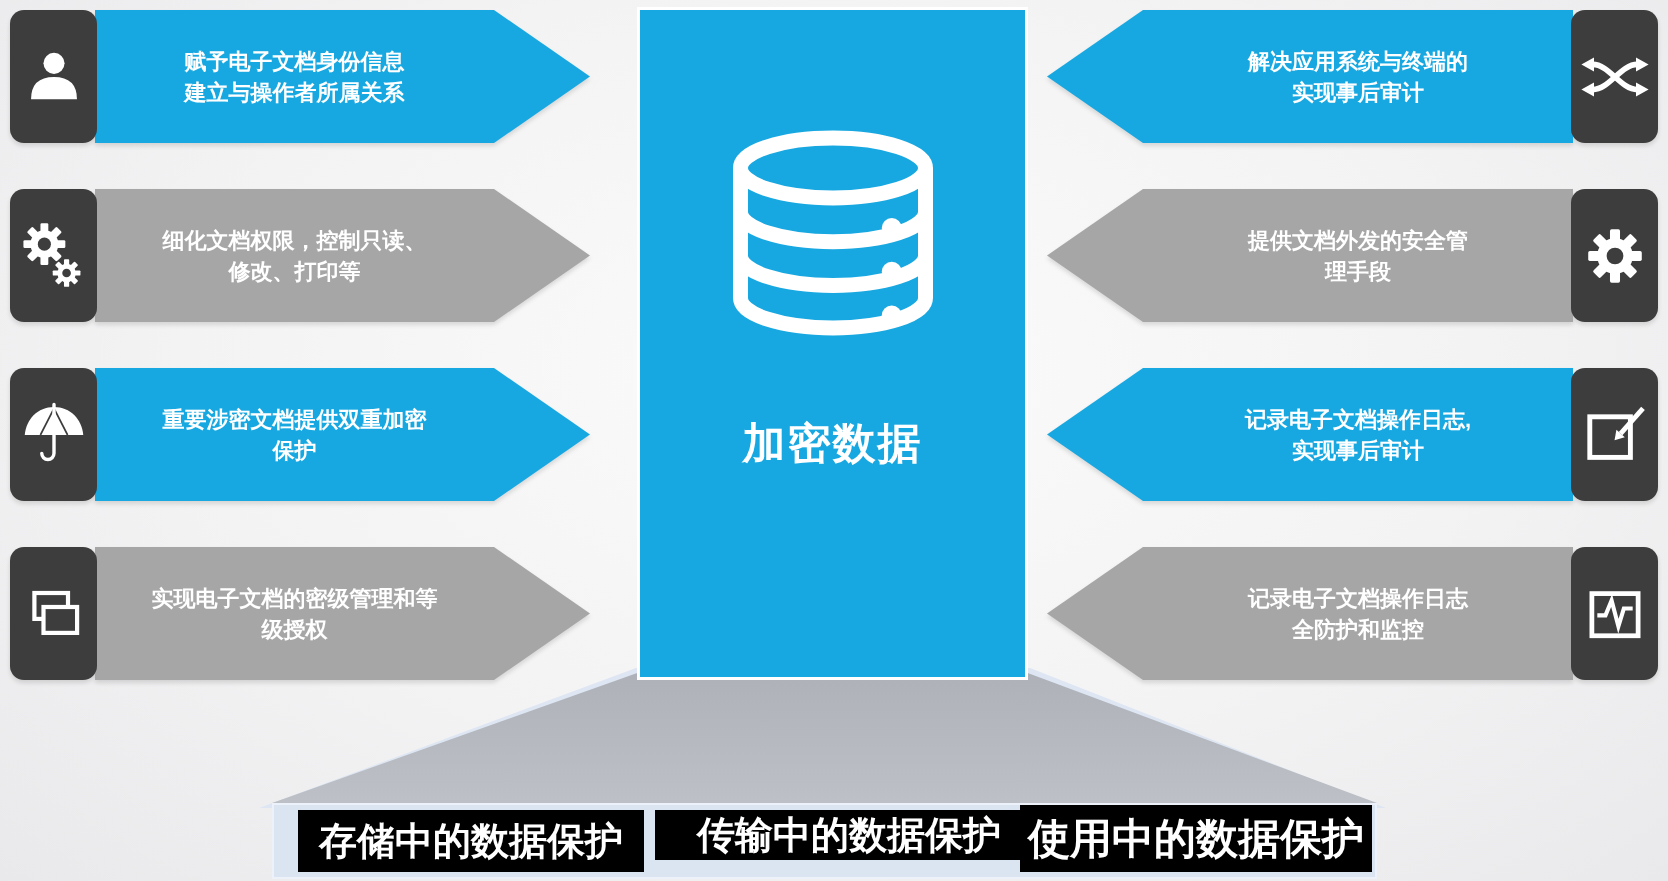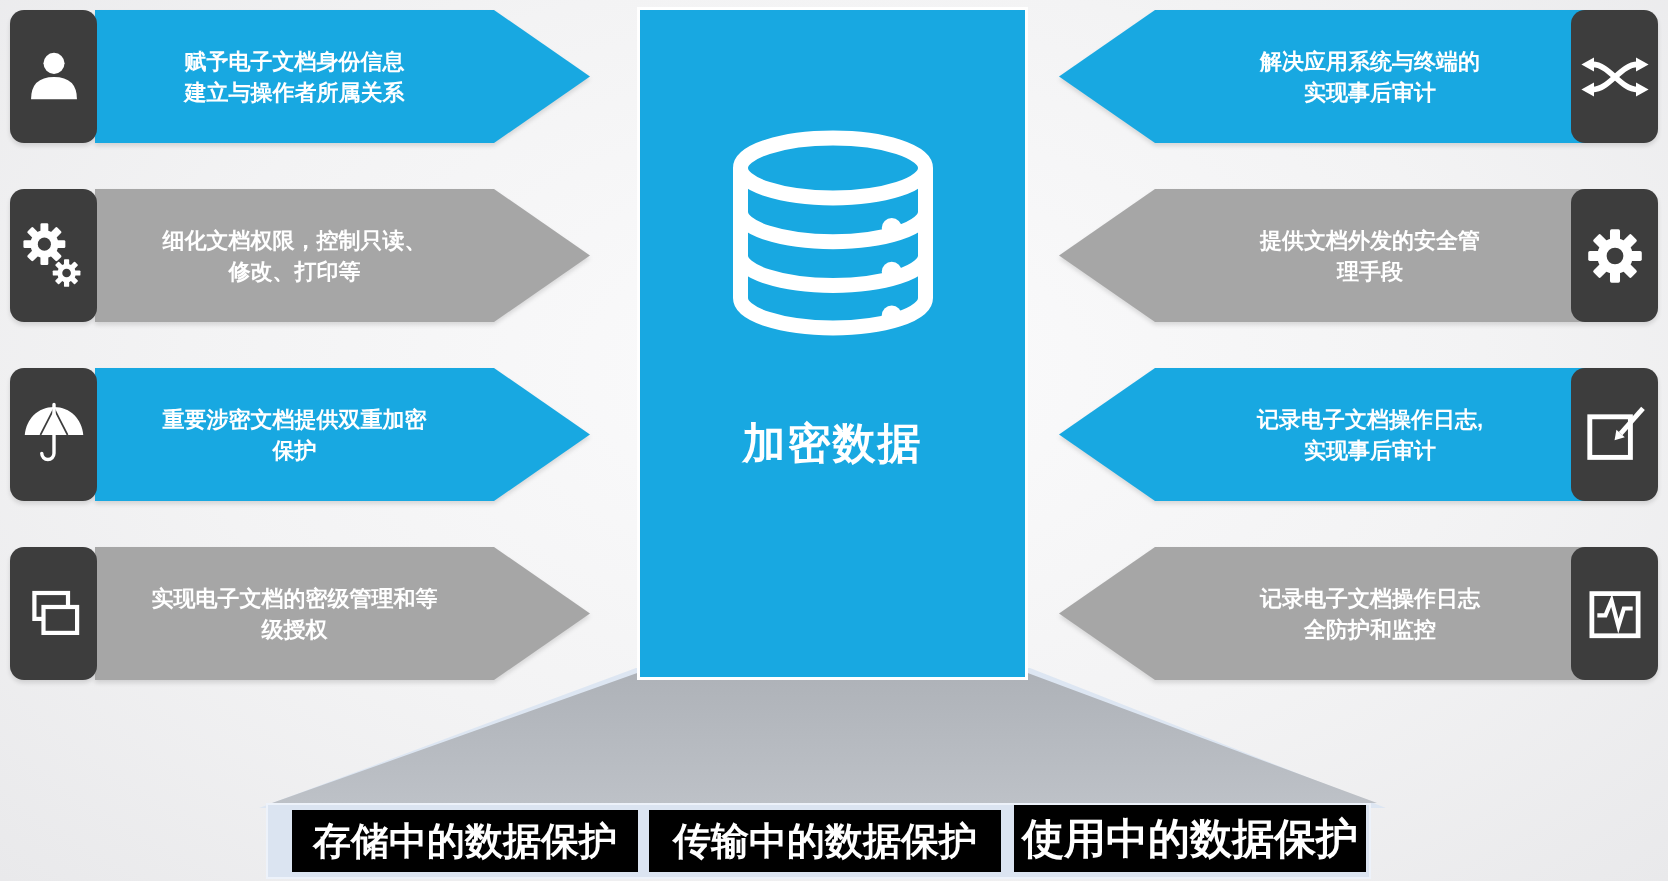--- a/index.html
+++ b/index.html
@@ -24,21 +24,21 @@
   .row-left  .iconbox{left:0;}
   .row-right .iconbox{left:524px;}
   .banner{
     position:absolute;top:0;height:133px;z-index:1;
     display:flex;flex-direction:column;justify-content:center;
     color:#fff;font-weight:bold;font-size:22px;line-height:31px;text-align:center;
     box-sizing:border-box;
   }
   .row-left  .banner{left:85px;width:495px;padding-right:96px;
     clip-path:polygon(0 0,80.6% 0,100% 50%,80.6% 100%,0 100%);}
-  .row-right .banner{left:12px;width:526px;padding-left:96px;
+  .row-right .banner{left:0;width:526px;padding-left:96px;
     clip-path:polygon(100% 0,18.25% 0,0 50%,18.25% 100%,100% 100%);}
   .banner.blue{background:#18a8e1;}
   .banner.gray{background:#a6a6a6;}
   .bline{display:block;}
   
   .center-box{
     position:absolute;left:637px;top:7px;width:391px;height:673px;box-sizing:border-box;
     background:#18a8e1;border:3px solid #ffffff;z-index:5;
   }
   .db-icon{position:absolute;left:50%;top:118px;transform:translateX(-50%);}
@@ -51,30 +51,30 @@
     position:absolute;left:259px;top:668px;width:1127px;height:140px;z-index:3;
     background:#dde6f2;
     clip-path:polygon(377px 0,771px 0,1127px 140px,0 140px);
   }
   .funnel{
     position:absolute;left:265px;top:672px;width:1112px;height:131px;z-index:4;
     background:linear-gradient(180deg,#aeb2b8 0%,#bdc1c7 100%);
     clip-path:polygon(375px 0,760px 0,1112px 131px,7px 131px);
   }
   .strip{
-    position:absolute;left:266px;top:803px;width:1105px;height:76px;z-index:6;
+    position:absolute;left:272px;top:803px;width:1105px;height:76px;z-index:6;
     background:#dbe4f1;border:2px solid #edf2fa;box-sizing:border-box;
   }
   .blabel{
     position:absolute;background:#000;color:#fff;
     display:flex;align-items:center;justify-content:center;
     font-weight:600;white-space:nowrap;
   }
   .blabel-1{left:24px;top:5px;width:346px;height:62px;font-size:38px;}
-  .blabel-2{left:381px;top:5px;width:352px;height:62px;font-size:38px;}
+  .blabel-2{left:381px;top:5px;width:352px;height:50px;font-size:38px;padding-left:18px;}
   .blabel-3{left:746px;top:0px;width:352px;height:67px;font-size:42px;}
   .hiddendefs{position:absolute;width:0;height:0;}
 </style>
 </head>
 <body>
 
 <svg class="hiddendefs" aria-hidden="true">
   <defs>
     <g id="gear8">
       <g fill="#fff">

